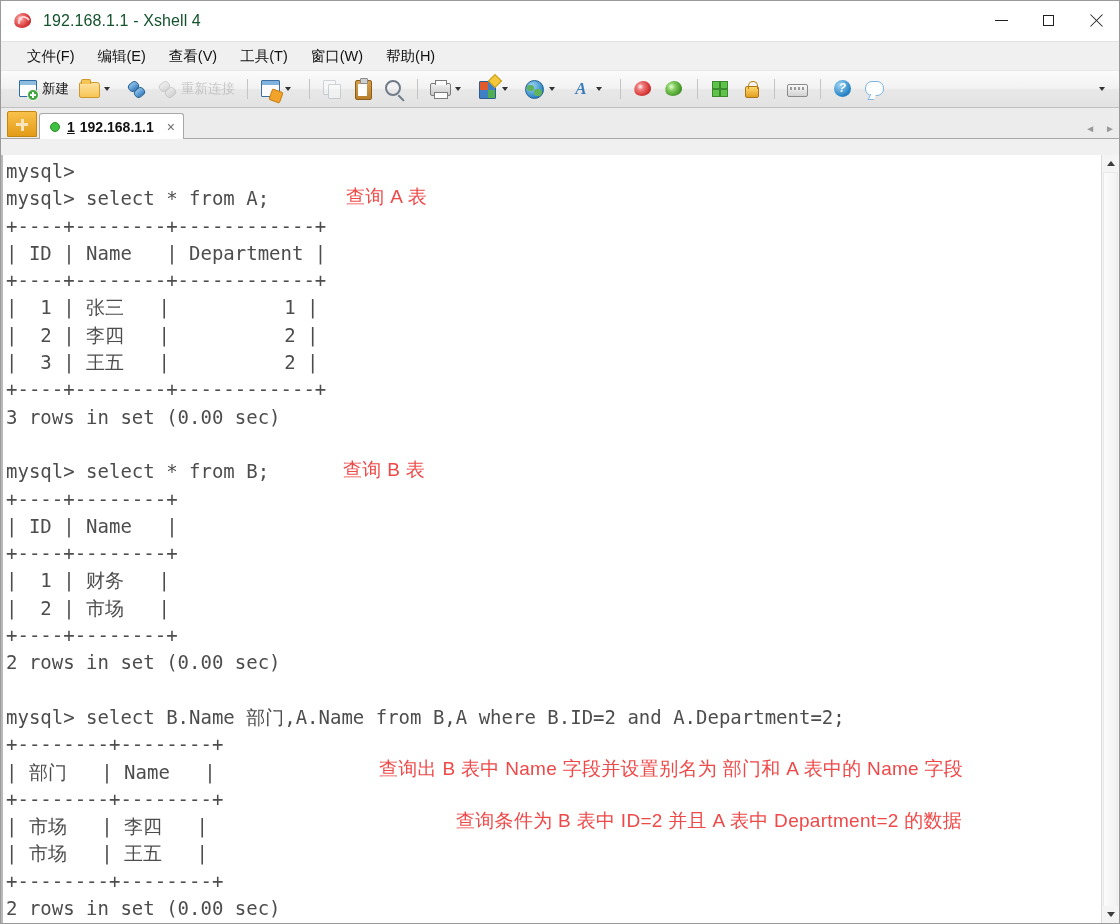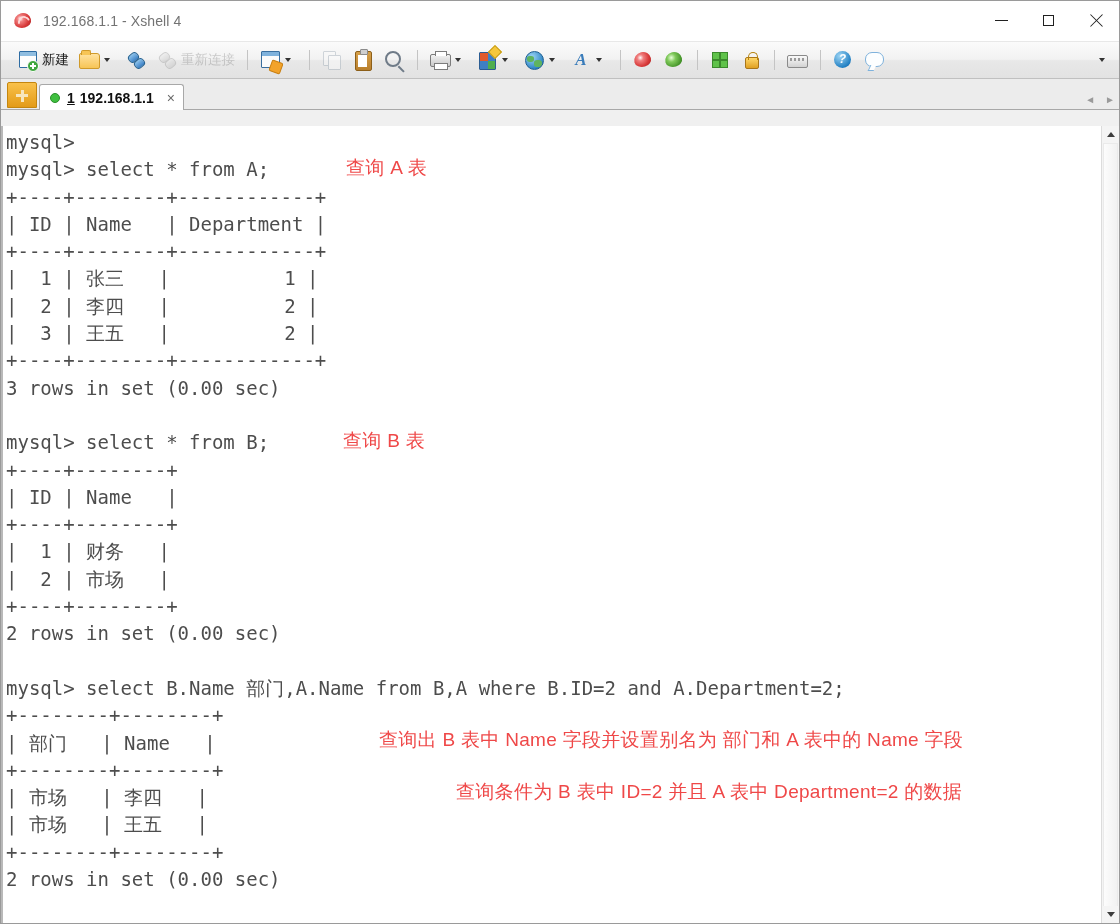--- a/index.html
+++ b/index.html
@@ -32,21 +32,21 @@
     border-radius:52% 48% 46% 54% / 56% 54% 46% 44%;
     transform:rotate(-14deg);
   }
   .app-icon .swirl{
     position:absolute;left:6px;top:6px;width:8px;height:8px;
     border:2px solid #ffd9d9;border-radius:50%;
     border-right-color:transparent;border-bottom-color:transparent;
     transform:rotate(25deg);
   }
   .title-text{
-    font-size:14px;color:#737373;letter-spacing:.1px;
+    font-size:16px;color:#14532d;letter-spacing:.1px;
     font-family:"Liberation Sans",sans-serif;
   }
   .win-controls{position:absolute;right:0;top:0;height:39px;display:flex;}
   .win-btn{
     width:47px;height:39px;display:flex;align-items:center;justify-content:center;
   }
   .glyph-min{width:13px;height:1px;background:#202020;}
   .glyph-max{width:11px;height:11px;border:1px solid #202020;box-sizing:border-box;}
   .glyph-close{width:14px;height:14px;position:relative;}
   .glyph-close:before,.glyph-close:after{
@@ -225,20 +225,28 @@
       </div>
       <div class="win-btn">
         <span class="glyph-max"></span>
       </div>
       <div class="win-btn close">
         <span class="glyph-close"></span>
       </div>
     </div>
   </div>
 
+  <div class="menubar">
+    <div class="menu-item">文件(F)</div>
+    <div class="menu-item">编辑(E)</div>
+    <div class="menu-item">查看(V)</div>
+    <div class="menu-item">工具(T)</div>
+    <div class="menu-item">窗口(W)</div>
+    <div class="menu-item">帮助(H)</div>
+  </div>
 
   <div class="toolbar">
 
     <div class="tb">
       <span class="tb-ico">
           <i class="i-doc"></i>
           <i class="i-plus"></i>
         </span>
       <span class="tb-label">新建</span>
     </div>

